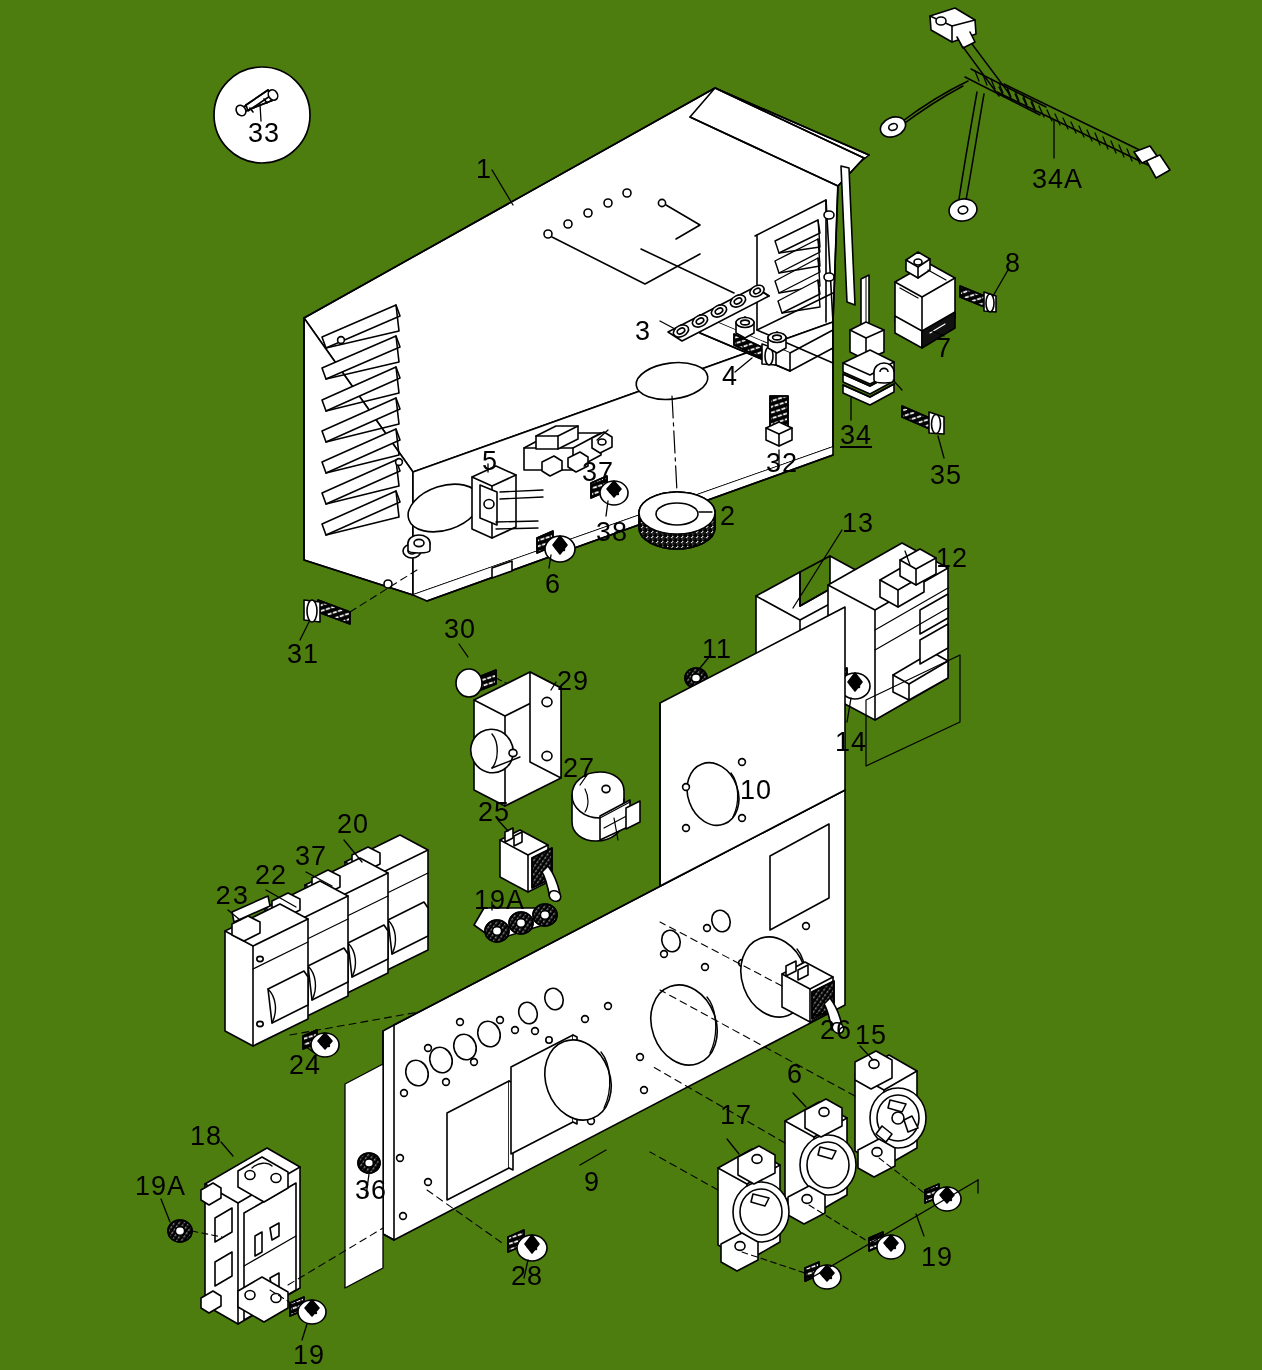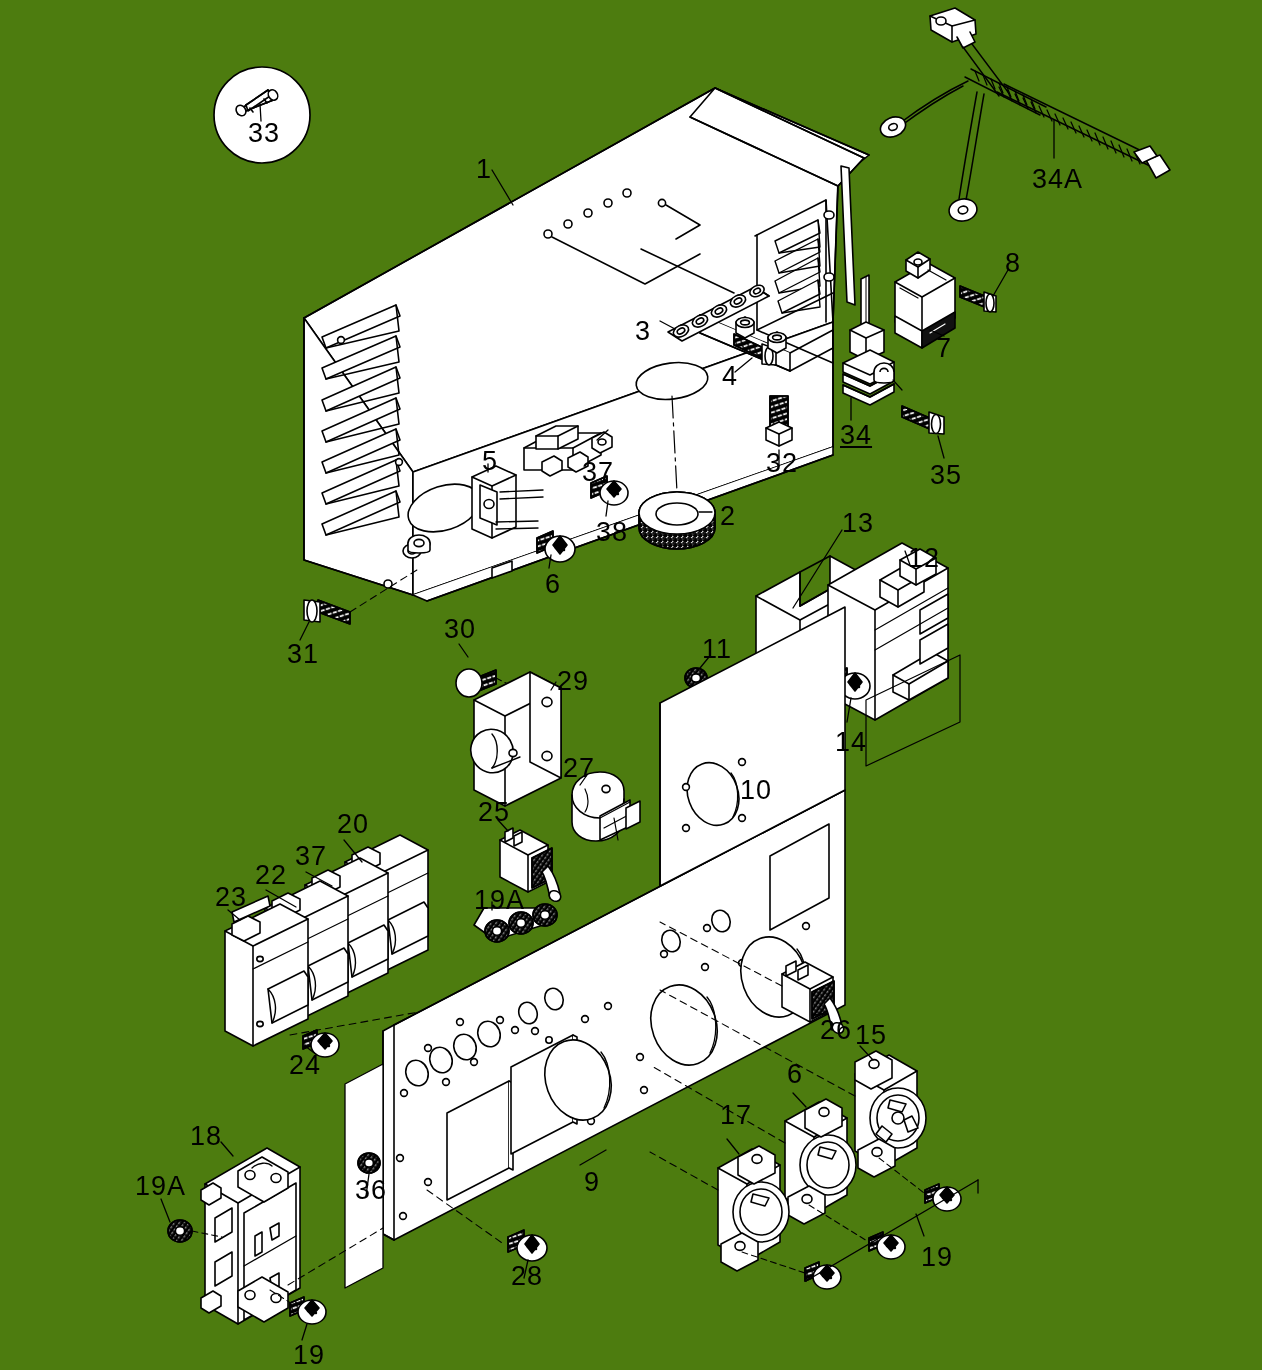--- a/index.html
+++ b/index.html
@@ -890,33 +890,33 @@
   <div class="callout" style="left:722px; top:363px;">4</div>
   <div class="callout" style="left:840px; top:422px;text-decoration:underline;">34</div>
   <div class="callout" style="left:582px; top:419px;margin-top:40px;">37</div>
   <div class="callout" style="left:930px; top:462px;">35</div>
   <div class="callout" style="left:766px; top:450px;text-align:right;">32</div>
   <div class="callout" style="left:482px; top:448px;">5</div>
   <div class="callout" style="left:596px; top:519px;">38</div>
   <div class="callout" style="left:720px; top:503px;">2</div>
   <div class="callout" style="left:545px; top:571px;">6</div>
   <div class="callout" style="left:842px; top:510px;">13</div>
-  <div class="callout" style="left:908px; top:545px;">12</div>
+  <div class="callout" style="left:908px; top:545px;padding-left:28px;">12</div>
   <div class="callout" style="left:287px; top:641px;">31</div>
   <div class="callout" style="left:444px; top:616px;">30</div>
   <div class="callout" style="left:557px; top:668px;">29</div>
   <div class="callout" style="left:702px; top:636px;">11</div>
   <div class="callout" style="left:835px; top:729px;">14</div>
   <div class="callout" style="left:563px; top:755px;">27</div>
   <div class="callout" style="left:740px; top:777px;">10</div>
   <div class="callout" style="left:478px; top:799px;">25</div>
   <div class="callout" style="left:337px; top:811px;">20</div>
   <div class="callout" style="left:295px; top:843px;">37</div>
   <div class="callout" style="left:255px; top:862px;">22</div>
-  <div class="callout" style="left:215px; top:884px;">23</div>
+  <div class="callout" style="left:215px; top:884px;font-family:Liberation Mono, monospace;">23</div>
   <div class="callout" style="left:474px; top:887px;">19A</div>
   <div class="callout" style="left:820px; top:1017px;">26</div>
   <div class="callout" style="left:855px; top:1022px;">15</div>
   <div class="callout" style="left:289px; top:1052px;">24</div>
   <div class="callout" style="left:787px; top:1061px;">6</div>
   <div class="callout" style="left:720px; top:1102px;">17</div>
   <div class="callout" style="left:190px; top:1123px;">18</div>
   <div class="callout" style="left:584px; top:1169px;">9</div>
   <div class="callout" style="left:355px; top:1177px;">36</div>
   <div class="callout" style="left:135px; top:1173px;">19A</div>

